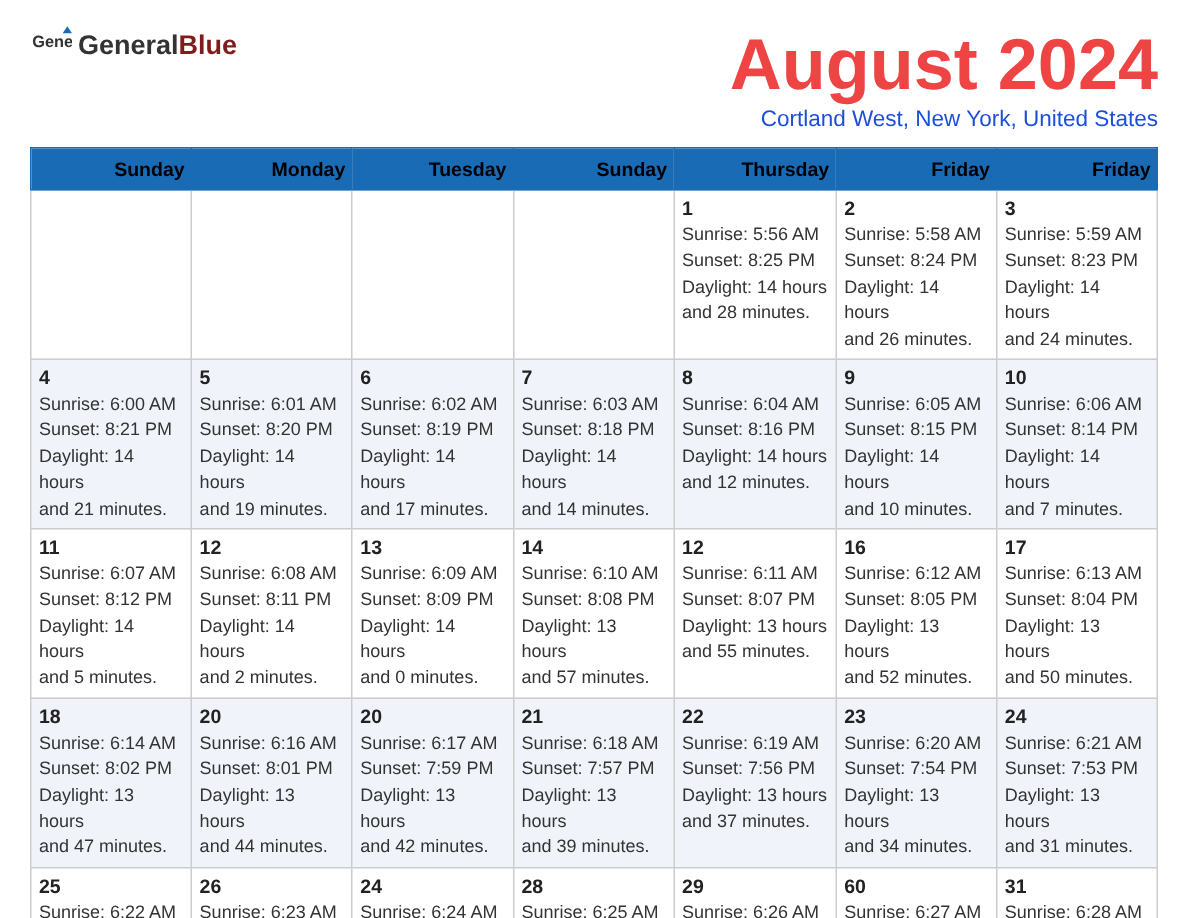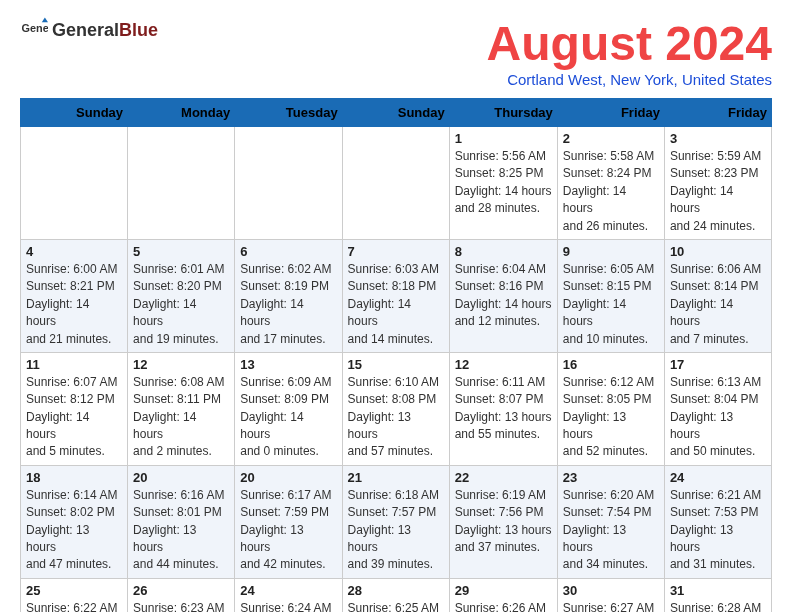--- a/index.html
+++ b/index.html
@@ -178,21 +178,21 @@
         </td>
         <td>
           <span class="day-number">12</span>
           <div class="day-info">Sunrise: 6:08 AM<br>Sunset: 8:11 PM<br>Daylight: 14 hours<br>and 2 minutes.</div>
         </td>
         <td>
           <span class="day-number">13</span>
           <div class="day-info">Sunrise: 6:09 AM<br>Sunset: 8:09 PM<br>Daylight: 14 hours<br>and 0 minutes.</div>
         </td>
         <td>
-          <span class="day-number">15</span>
+          <span class="day-number">14</span>
           <div class="day-info">Sunrise: 6:10 AM<br>Sunset: 8:08 PM<br>Daylight: 13 hours<br>and 57 minutes.</div>
         </td>
         <td>
           <span class="day-number">12</span>
           <div class="day-info">Sunrise: 6:11 AM<br>Sunset: 8:07 PM<br>Daylight: 13 hours<br>and 55 minutes.</div>
         </td>
         <td>
           <span class="day-number">16</span>
           <div class="day-info">Sunrise: 6:12 AM<br>Sunset: 8:05 PM<br>Daylight: 13 hours<br>and 52 minutes.</div>
         </td>
@@ -246,21 +246,21 @@
         </td>
         <td>
           <span class="day-number">28</span>
           <div class="day-info">Sunrise: 6:25 AM<br>Sunset: 7:46 PM<br>Daylight: 13 hours<br>and 20 minutes.</div>
         </td>
         <td>
           <span class="day-number">29</span>
           <div class="day-info">Sunrise: 6:26 AM<br>Sunset: 7:44 PM<br>Daylight: 13 hours<br>and 18 minutes.</div>
         </td>
         <td>
-          <span class="day-number">30</span>
+          <span class="day-number">60</span>
           <div class="day-info">Sunrise: 6:27 AM<br>Sunset: 7:43 PM<br>Daylight: 13 hours<br>and 15 minutes.</div>
         </td>
         <td>
           <span class="day-number">31</span>
           <div class="day-info">Sunrise: 6:28 AM<br>Sunset: 7:41 PM<br>Daylight: 13 hours<br>and 12 minutes.</div>
         </td>
       </tr>
     </tbody>
 </table>
 

